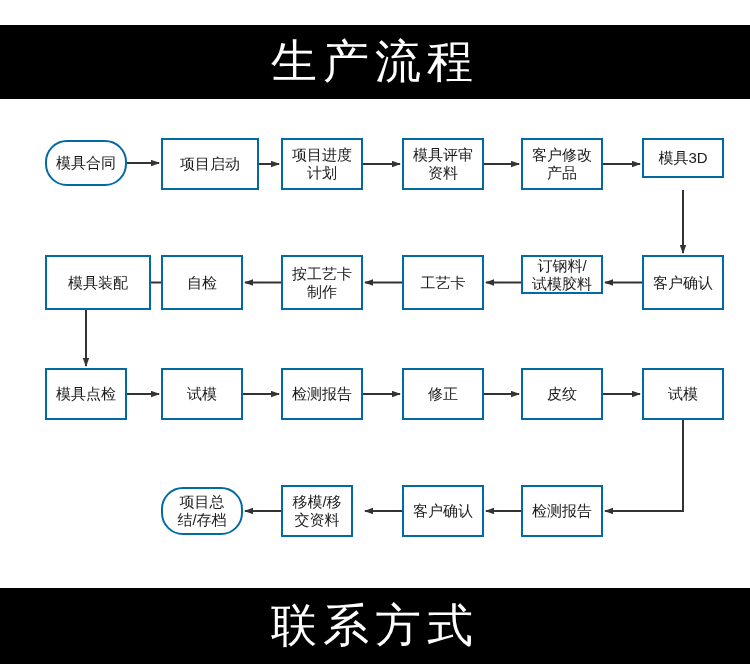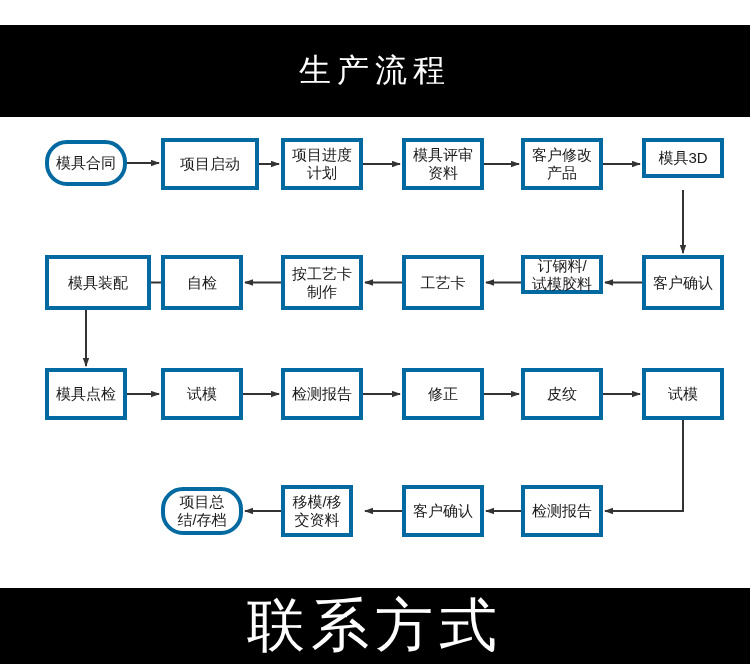--- a/index.html
+++ b/index.html
@@ -11,32 +11,32 @@
     position:relative;
   }
   .banner{
     position:absolute;left:0;width:750px;
     background:#000000;
     color:#ffffff;
     display:flex;align-items:center;justify-content:center;
     letter-spacing:6px;
     font-weight:400;
   }
-  #header-banner{top:25px;height:92px;font-size:32px;}
-  #footer-banner{top:588px;height:76px;font-size:58px;}
+  #header-banner{top:25px;height:74px;font-size:46px;}
+  #footer-banner{top:588px;height:76px;font-size:46px;}
 
   #flow-canvas{
     position:absolute;left:0;top:100px;width:750px;height:488px;
   }
   #edges{position:absolute;left:0;top:0;width:750px;height:488px;}
 
   .node{
     position:absolute;
     box-sizing:border-box;
-    border:4px solid #0369a1;
+    border:2px solid #0369a1;
     background:#ffffff;
     display:flex;align-items:center;justify-content:center;
     text-align:center;
     font-size:15px;
     color:#1a1a1a;
     line-height:1.18;
     white-space:pre-line;
     padding:2px 3px;
   }
   .node.terminal{border-radius:22px;}

